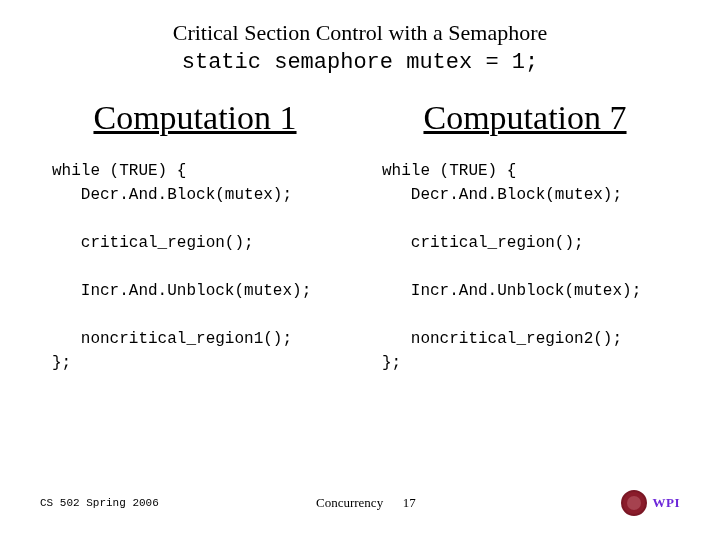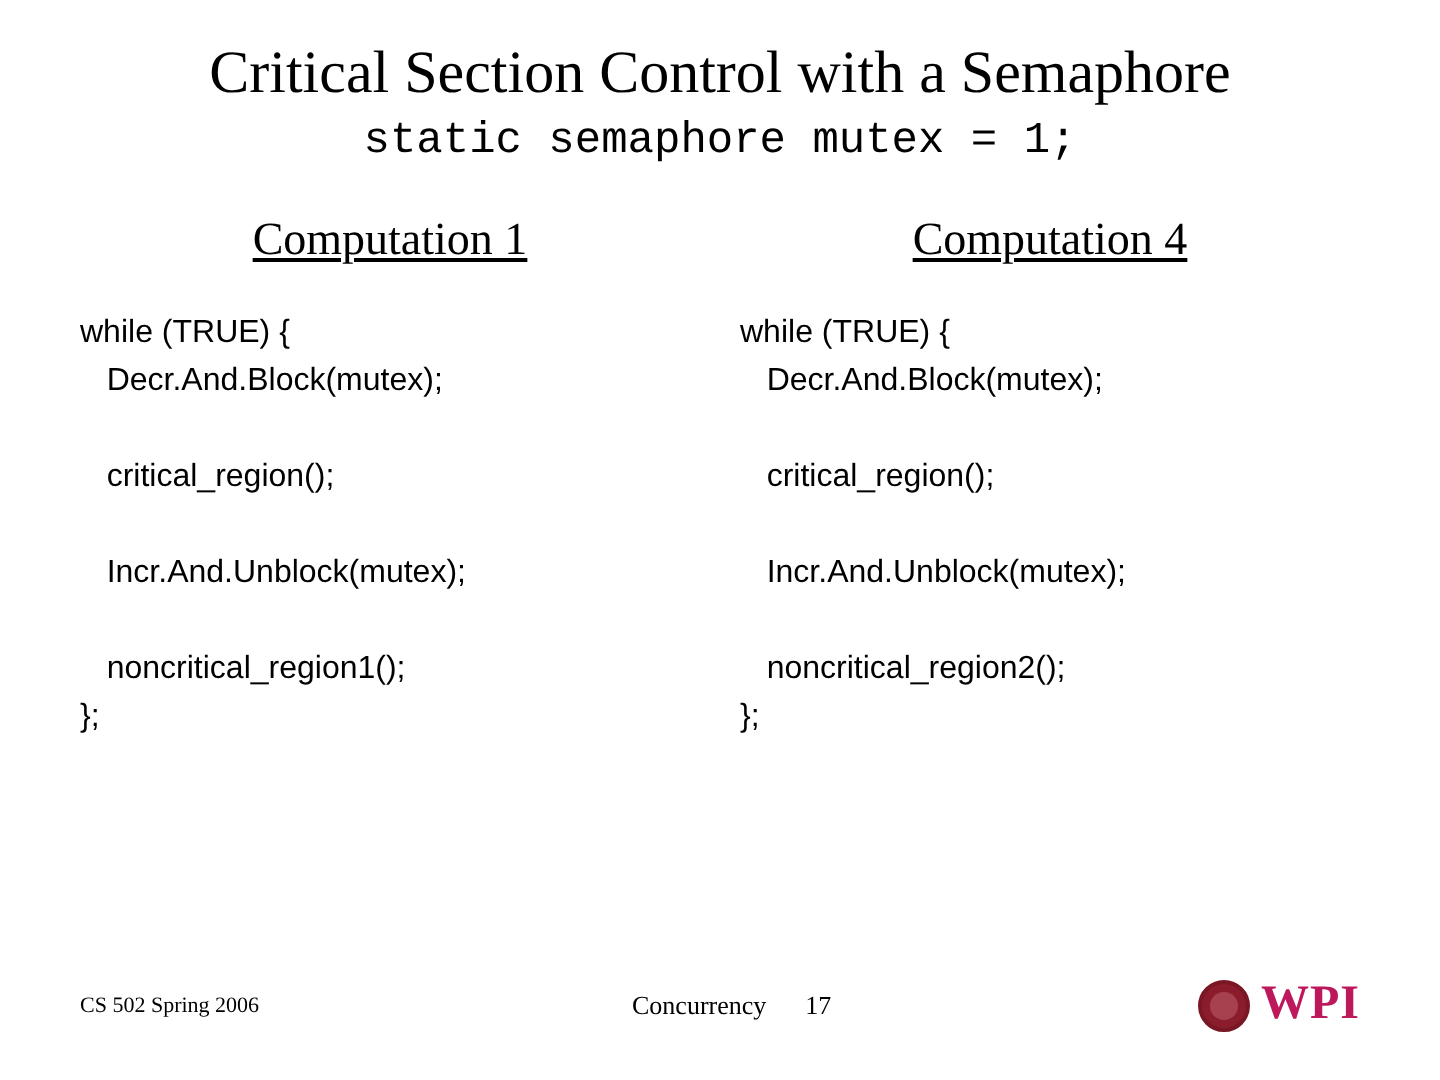--- a/index.html
+++ b/index.html
@@ -15,64 +15,64 @@
   }
   .slide {
     padding: 20px 40px 0 40px;
     box-sizing: border-box;
     width: 100%;
     height: 100%;
     position: relative;
   }
   .title {
     text-align: center;
-    font-size: 30px;
+    font-size: 22px;
     font-weight: normal;
     margin: 0 0 4px 0;
   }
   .subtitle {
     text-align: center;
     font-family: Liberation Mono, monospace;
     font-size: 22px;
     margin: 0 0 24px 0;
   }
   .cols {
     display: flex;
     gap: 20px;
   }
   .col {
     flex: 1;
     min-width: 0;
   }
   .col-heading {
     text-align: center;
-    font-size: 23px;
+    font-size: 34px;
     text-decoration: underline;
     margin-bottom: 22px;
   }
   pre.code {
-    font-family: Liberation Sans, sans-serif;
+    font-family: Liberation Mono, monospace;
     font-size: 16px;
     line-height: 1.5;
     white-space: pre;
-    margin: 0;
+    margin: 12px;
   }
   .footer {
     position: absolute;
     bottom: 24px;
     left: 0;
     width: 100%;
     box-sizing: border-box;
     padding: 0 40px;
     display: flex;
     align-items: center;
   }
   .footer-left {
     font-size: 11px;
-    font-family: Liberation Serif, serif;
+    font-family: Liberation Mono, monospace;
     flex: 0 0 auto;
     width: 276px;
   }
   .footer-center {
     font-size: 13px;
     font-family: Liberation Serif, serif;
     flex: 0 0 auto;
   }
   .footer-right {
     margin-left: auto;
@@ -92,22 +92,22 @@
   .wpi-seal::after{
     content:"";
     position:absolute;
     top:4px;left:4px;right:4px;bottom:4px;
     border-radius:50%;
     background:#a6424f;
   }
   .wpi-text {
     font-family: "Times New Roman", Times, serif;
     font-weight: bold;
-    font-size: 24px;
-    color: #be185d;
+    font-size: 13px;
+    color: #6d28d9;
     letter-spacing: 0.5px;
   }
 </style>
 </head>
 <body>
 
 <div class="slide">
 
   <h1 class="title">Critical Section Control with a Semaphore</h1>
   <div class="subtitle">static semaphore mutex = 1;</div>
@@ -119,21 +119,21 @@
    Decr.And.Block(mutex);
 
    critical_region();
 
    Incr.And.Unblock(mutex);
 
    noncritical_region1();
 };</pre>
     </div>
     <div class="col">
-      <div class="col-heading">Computation 4</div>
+      <div class="col-heading">Computation 7</div>
       <pre class="code">while (TRUE) {
    Decr.And.Block(mutex);
 
    critical_region();
 
    Incr.And.Unblock(mutex);
 
    noncritical_region2();
 };</pre>
     </div>

